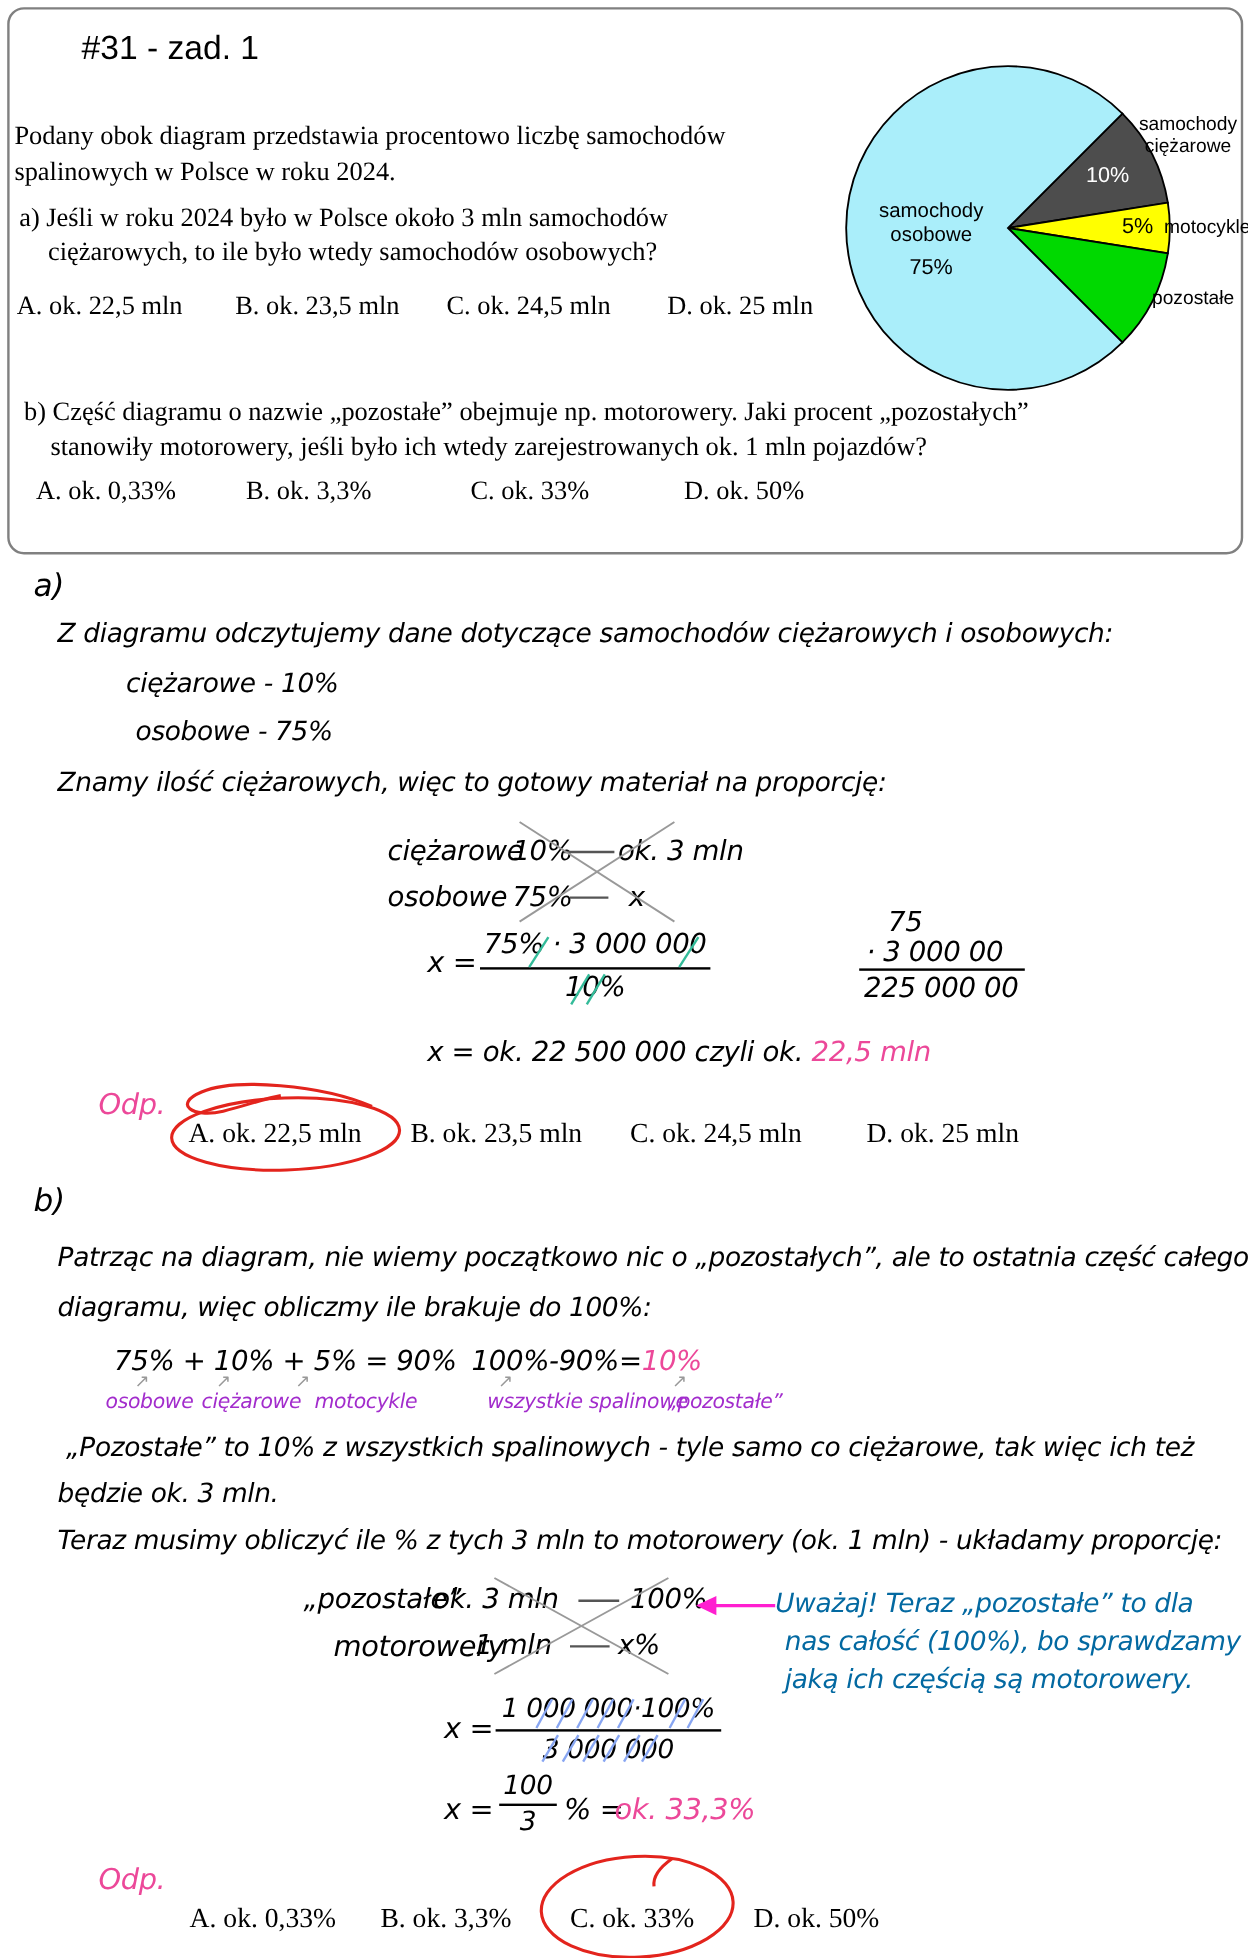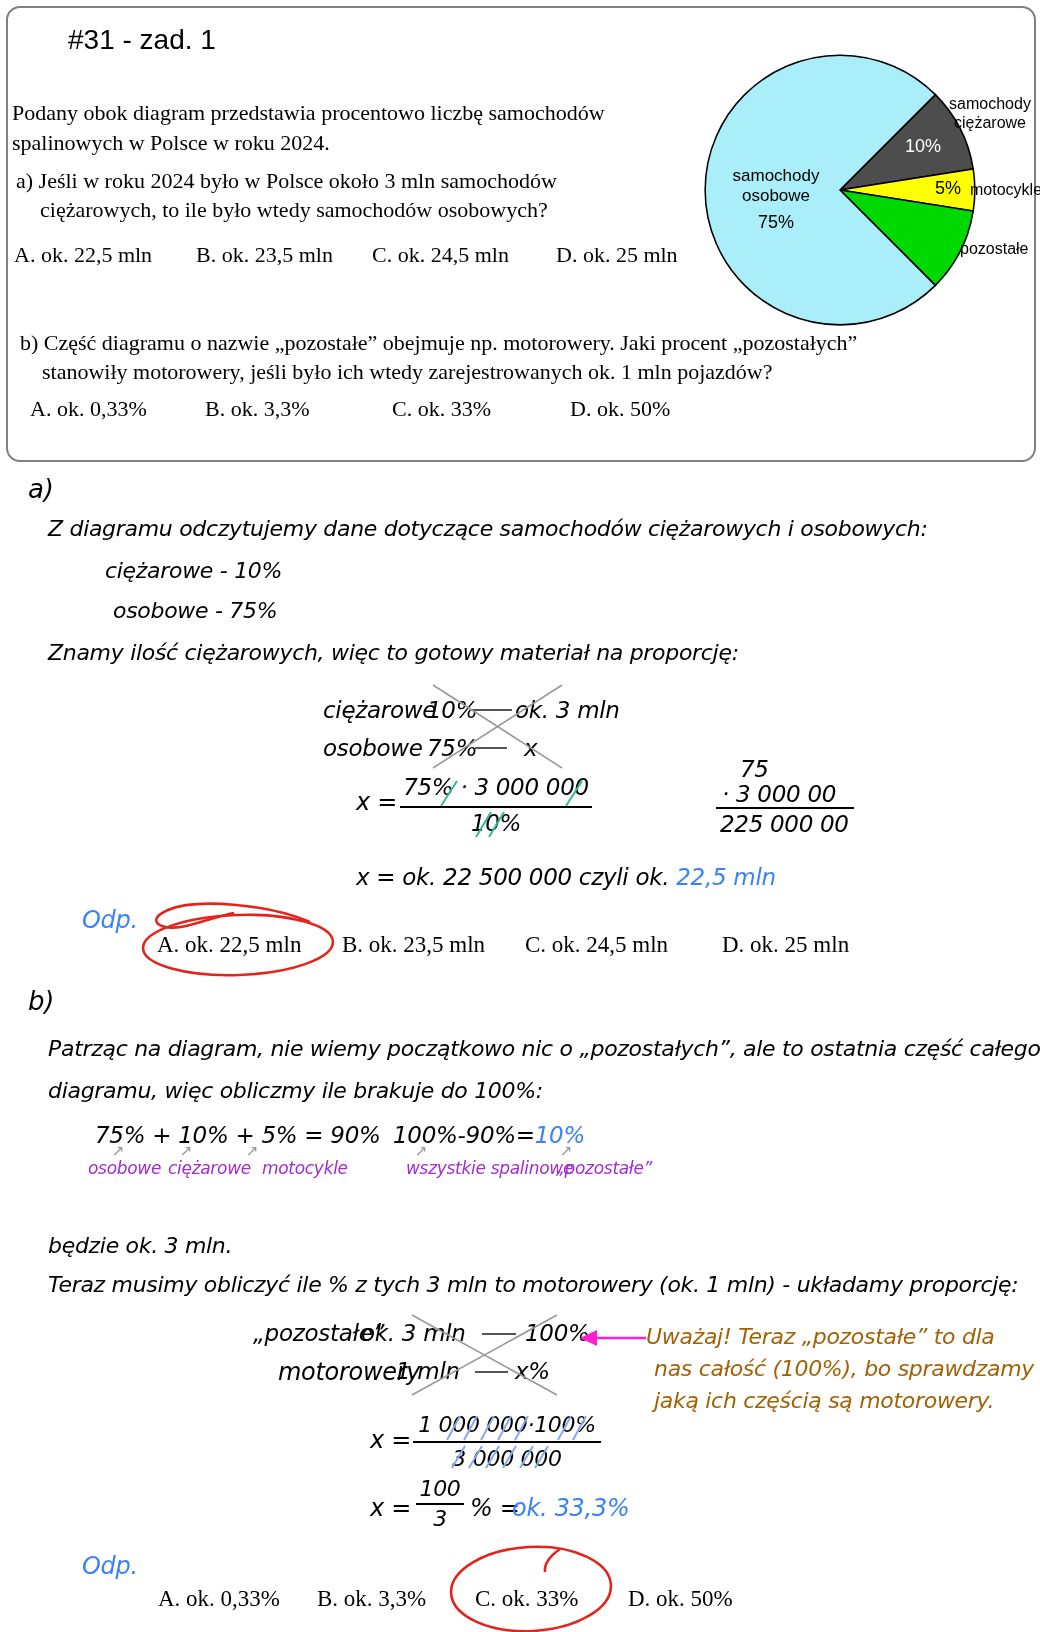--- a/index.html
+++ b/index.html
@@ -3,23 +3,23 @@
 <meta charset="utf-8">
 <style>
   html,body{margin:0;padding:0;background:#fff;}
   #screen{position:relative;width:1040px;height:1632px;background:#ffffff;overflow:hidden;
           font-family:"Liberation Serif",serif;color:#000;}
   .abs{position:absolute;white-space:nowrap;}
   .serif{font-family:"Liberation Serif",serif;font-size:22px;}
   .sans{font-family:"Liberation Sans","DejaVu Sans",sans-serif;}
   .hand{font-family:"DejaVu Sans",sans-serif;font-style:italic;font-size:22px;letter-spacing:-0.3px;}
   .hand-big{font-size:24px;}
-  .blue{color:#3b82f6;}
+  .blue{color:#ec4899;}
   .purple{color:#a22ccc;}
-  .pink{color:#a16207;}
+  .pink{color:#0369a1;}
   .grayarrow{color:#999;font-style:normal;font-size:15px;}
   .problem-box{position:absolute;left:6px;top:6px;width:1026px;height:452px;
                border:2px solid #808080;border-radius:14px;background:#fff;}
   .frac-bar{position:absolute;height:2px;background:#000;}
   .ctr{text-align:center;}
   .wrap{white-space:normal;}
   svg{display:block;}
   .overlay{position:absolute;left:0;top:0;pointer-events:none;}
 </style>
 </head>
@@ -107,20 +107,21 @@
   <span class="abs hand grayarrow" style="left:246px;top:1142px;">↗</span>
   <span class="abs hand grayarrow" style="left:415px;top:1142px;">↗</span>
   <span class="abs hand grayarrow" style="left:560px;top:1142px;">↗</span>
 
   <span class="abs hand purple" style="left:88px;top:1158px;font-size:17px;">osobowe</span>
   <span class="abs hand purple" style="left:168px;top:1158px;font-size:17px;">ciężarowe</span>
   <span class="abs hand purple" style="left:262px;top:1158px;font-size:17px;">motocykle</span>
   <span class="abs hand purple" style="left:406px;top:1158px;font-size:17px;font-style:italic;">wszystkie spalinowe</span>
   <span class="abs hand purple" style="left:556px;top:1158px;font-size:17px;">„pozostałe”</span>
 
+  <span class="abs hand" style="left:55px;top:1194px;">„Pozostałe” to 10% z wszystkich spalinowych - tyle samo co ciężarowe, tak więc ich też</span>
   <span class="abs hand" style="left:48px;top:1233px;">będzie ok. 3 mln.</span>
   <span class="abs hand" style="left:48px;top:1272px;text-align:right;">Teraz musimy obliczyć ile % z tych 3 mln to motorowery (ok. 1 mln) - układamy proporcję:</span>
 
   <span class="abs hand" style="left:253px;top:1320px;font-size:23px;">„pozostałe”</span>
   <span class="abs hand" style="left:361px;top:1320px;font-size:23px;">ok. 3 mln</span>
   <span class="abs hand" style="left:525px;top:1320px;font-size:23px;">100%</span>
   <span class="abs hand" style="left:278px;top:1358px;font-size:24px;">motorowery</span>
   <span class="abs hand" style="left:396px;top:1358px;font-size:23px;">1 mln</span>
   <span class="abs hand" style="left:515px;top:1358px;font-size:23px;">x%</span>
 

